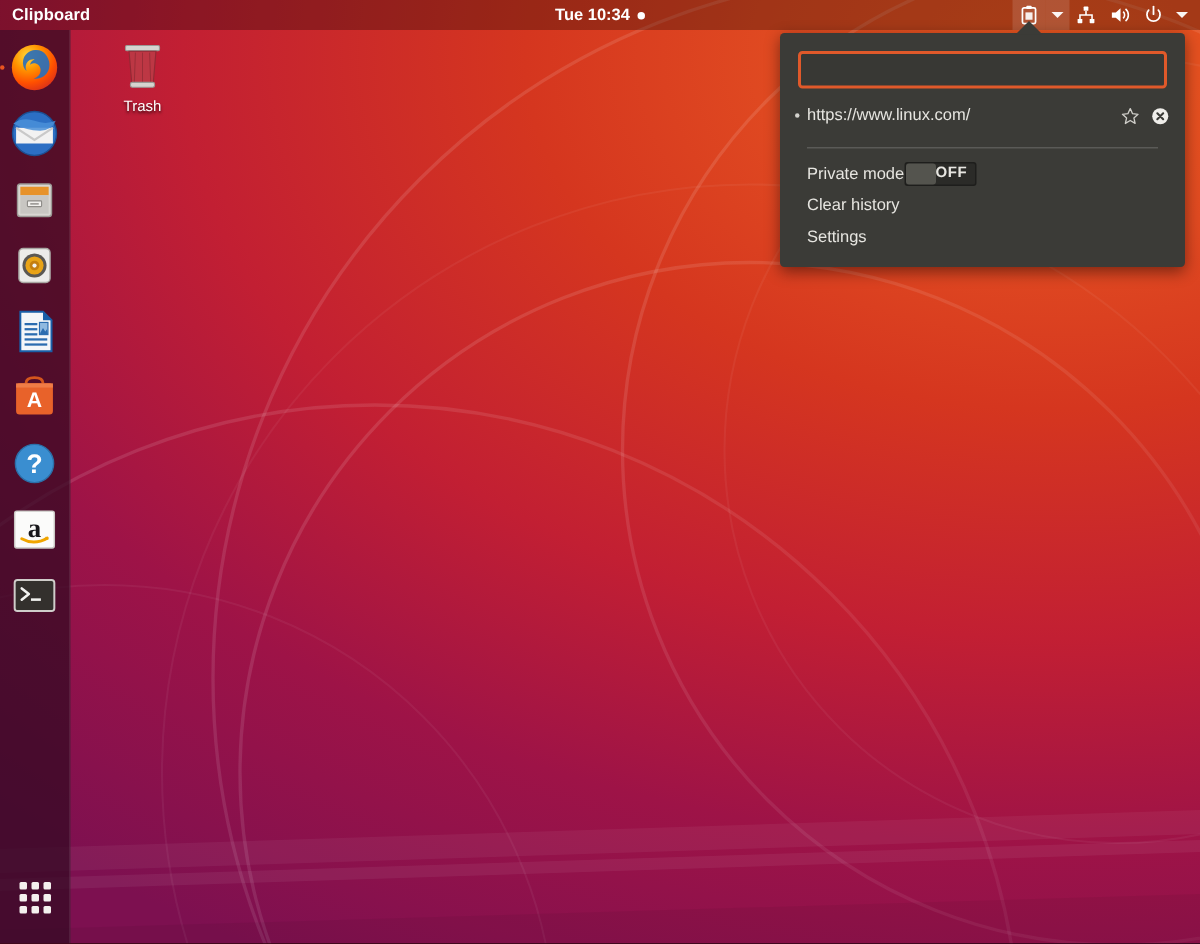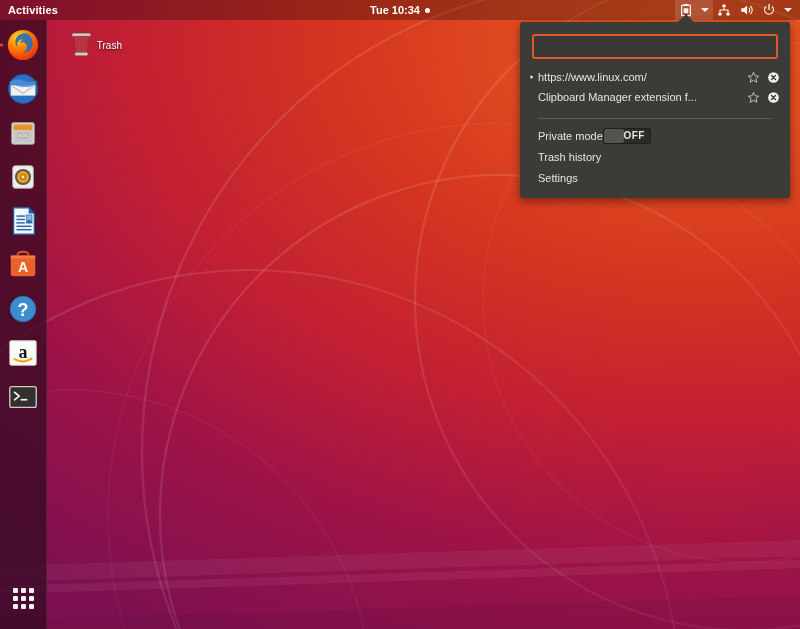--- a/index.html
+++ b/index.html
@@ -158,20 +158,21 @@
     background: #f4f0ee;
     border-radius: 1px;
   }
 
   
   .desk-icon {
     position: absolute;
     left: 68px; top: 26px;
     width: 54px;
     display: flex;
+    flex-direction: column;
     align-items: center;
     gap: 2px;
     cursor: pointer;
     z-index: 5;
   }
   .desk-icon .label {
     color: #ffffff;
     font-size: 10px;
     text-shadow: 0 1px 2px rgba(0,0,0,0.75);
     text-align: center;
@@ -318,21 +319,21 @@
         <circle cx="745" cy="300" r="262"></circle>
         <circle cx="70" cy="690" r="300"></circle>
       </g>
       <path d="M0 566 L800 540 L800 556 L0 582 Z" fill="#ffffff" fill-opacity="0.05"></path>
       <path d="M0 586 L800 560 L800 568 L0 594 Z" fill="#ffffff" fill-opacity="0.06"></path>
       <path d="M0 620 L800 596 L800 629 L0 629 Z" fill="#000000" fill-opacity="0.05"></path>
     </svg>
   </div>
 
   <div class="top-panel">
-    <div class="activities">Activities</div>
+    <div class="activities">Clipboard</div>
 
     <div class="clock-wrap">
       <div class="clock">
         <span>Tue 10:34</span>
         <span class="notif-dot"></span>
       </div>
     </div>
 
     <div class="tray">
 
@@ -526,51 +527,35 @@
           </span>
           <span class="icon-btn">
             <svg width="13" height="13" viewBox="0 0 16 16">
               <circle cx="8" cy="8" r="6.6" fill="#efeeea"></circle>
               <path d="M5.6 5.6 L10.4 10.4 M10.4 5.6 L5.6 10.4" stroke="#3b3b37" stroke-width="1.7" stroke-linecap="round"></path>
             </svg>
           </span>
         </span>
       </div>
 
-      <div class="hist-row">
-        <span class="hist-text">Clipboard Manager extension f...</span>
-        <span class="hist-actions">
-          <span class="icon-btn">
-            <svg width="13" height="13" viewBox="0 0 16 16">
-              <path d="M8 1.7 L9.9 5.9 L14.4 6.4 L11 9.4 L12 13.9 L8 11.5 L4 13.9 L5 9.4 L1.6 6.4 L6.1 5.9 Z" fill="none" stroke="#cfcec9" stroke-width="1.1" stroke-linejoin="round"></path>
-            </svg>
-          </span>
-          <span class="icon-btn">
-            <svg width="13" height="13" viewBox="0 0 16 16">
-              <circle cx="8" cy="8" r="6.6" fill="#efeeea"></circle>
-              <path d="M5.6 5.6 L10.4 10.4 M10.4 5.6 L5.6 10.4" stroke="#3b3b37" stroke-width="1.7" stroke-linecap="round"></path>
-            </svg>
-          </span>
-        </span>
-      </div>
 
     </div>
 
     <div class="sep"></div>
 
     <div class="menu-row">
       <span class="menu-label">Private mode</span>
       <span class="toggle">
         <span class="knob"></span>
         <span class="state">OFF</span>
       </span>
     </div>
 
     <div class="menu-row">
-      <span class="menu-label">Trash history</span>
+      <span class="menu-label">Clear history</span>
     </div>
 
     <div class="menu-row">
       <span class="menu-label">Settings</span>
     </div>
   </div>
 
 </div>
 
 </body></html>

